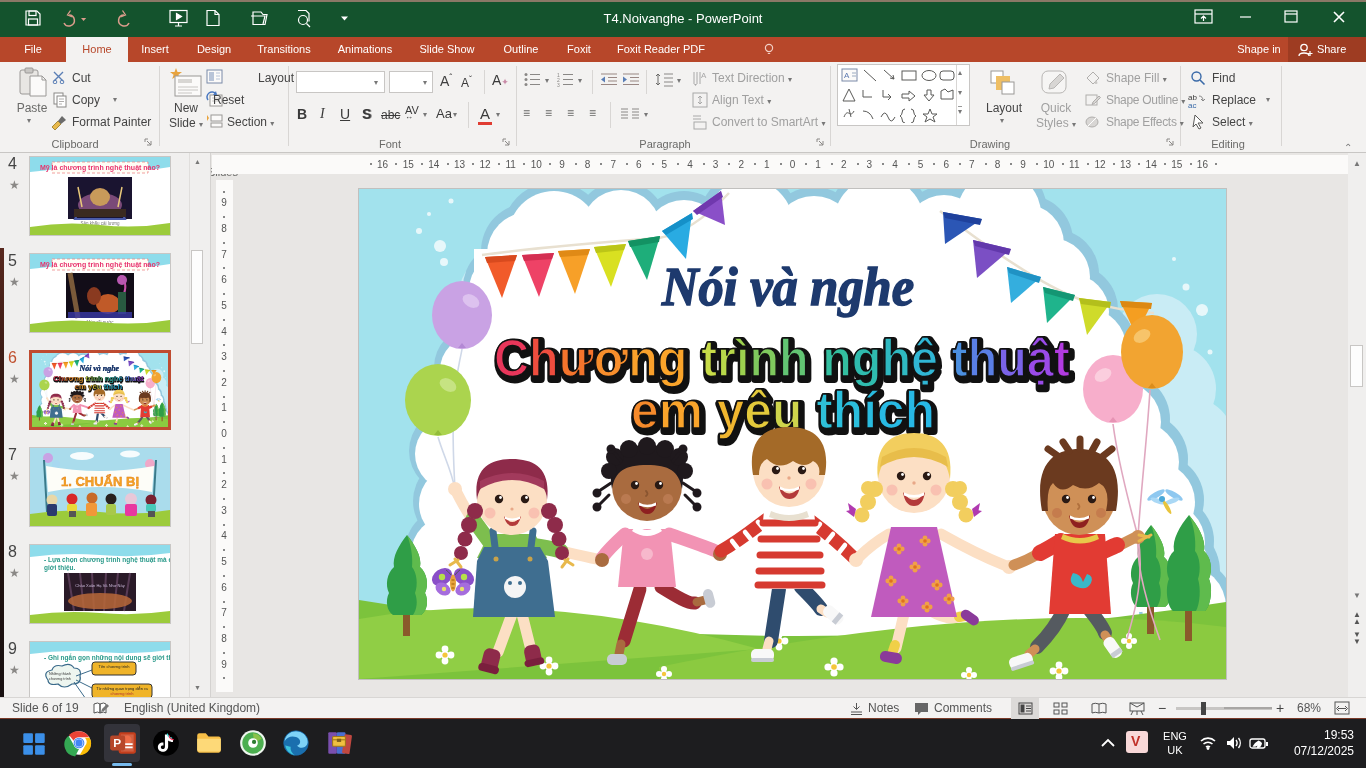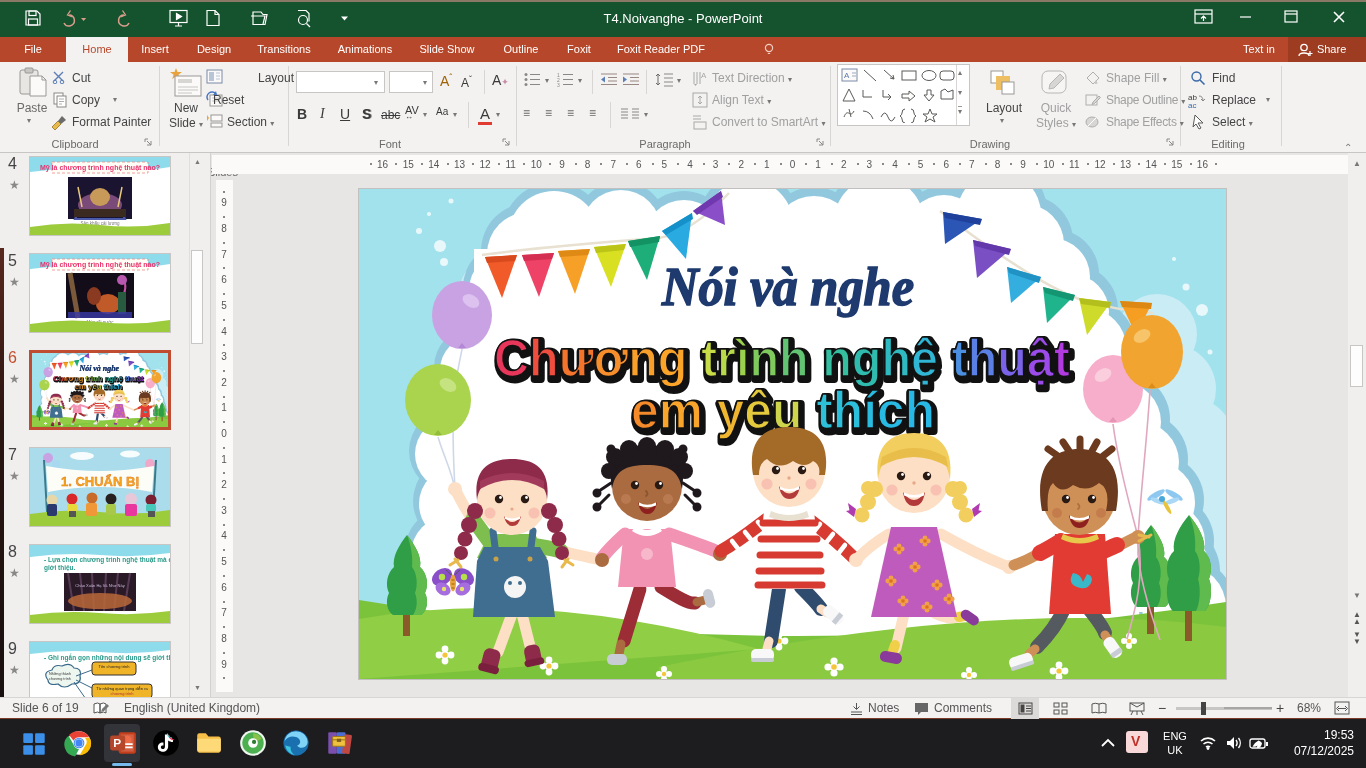--- a/index.html
+++ b/index.html
@@ -108,21 +108,21 @@
     <div class="tab" style="left:246px;width:76px;">Transitions</div>
     <div class="tab" style="left:326px;width:78px;">Animations</div>
     <div class="tab" style="left:408px;width:78px;">Slide Show</div>
     <div class="tab" style="left:492px;width:58px;">Outline</div>
     <div class="tab" style="left:556px;width:46px;">Foxit</div>
     <div class="tab" style="left:606px;width:110px;">Foxit Reader PDF</div>
     <svg class="abs" style="left:762px;top:5px;" width="14" height="16" viewBox="0 0 14 16">
         <circle cx="7" cy="6" r="3.6" fill="none" stroke="#f2cfc5" stroke-width="1.2"></circle>
         <path d="M5.5 9.5 h3 M5.8 11.5 h2.4" stroke="#f2cfc5" stroke-width="1" fill="none"></path>
       </svg>
-    <div class="tab" style="left:1233px;width:52px;">Text in</div>
+    <div class="tab" style="left:1233px;width:52px;">Shape in</div>
     <div class="tab" style="left:1288px;width:78px;background:#9e3c22;">&nbsp;&nbsp;&nbsp;Share</div>
     <svg class="abs" style="left:1295px;top:4px;" width="18" height="18" viewBox="0 0 18 18">
         <circle cx="9" cy="6.5" r="3.2" fill="none" stroke="#fff" stroke-width="1.3"></circle>
         <path d="M4 15 c0,-4 10,-4 10,0" fill="none" stroke="#fff" stroke-width="1.3"></path>
         <path d="M12.5 12.5 h5 M15 10 v5" stroke="#fff" stroke-width="1.2"></path>
       </svg>
   </div>
 
   <div id="ribbon">
 
@@ -205,32 +205,32 @@
       <path d="M1 2 l2 3 -2 3 z" fill="#e8a33d"></path>
       <rect x="5" y="2" width="11" height="6" fill="#fbfaf9" stroke="#9a9896"></rect>
       <rect x="5" y="10" width="11" height="4" fill="#fbfaf9" stroke="#9a9896"></rect>
     </svg>
     <div class="rbtn" style="left:227px;top:53px;">Section <span class="dd">▾</span></div>
 
     <div class="abs" style="left:296px;top:9px;width:89px;height:22px;background:#fff;border:1px solid #c8c6c4;"></div>
     <div class="rbtn dd" style="left:374px;top:16px;">▾</div>
     <div class="abs" style="left:389px;top:9px;width:44px;height:22px;background:#fff;border:1px solid #c8c6c4;"></div>
     <div class="rbtn dd" style="left:423px;top:16px;">▾</div>
-    <div class="rbtn" style="left:440px;top:10px;font-size:14px;color:#a16207;">A<span style="font-size:9px;vertical-align:6px;">ˆ</span></div>
+    <div class="rbtn" style="left:440px;top:10px;font-size:14px;color:#404040;">A<span style="font-size:9px;vertical-align:6px;">ˆ</span></div>
     <div class="rbtn" style="left:461px;top:12px;font-size:12px;color:#3a3a3a;">A<span style="font-size:9px;vertical-align:5px;">ˇ</span></div>
     <div class="rsep" style="left:484px;top:8px;height:24px;"></div>
     <div class="rbtn" style="left:492px;top:10px;font-size:14px;color:#3a3a3a;">A<span style="font-size:9px;color:#c98ca8;">✦</span></div>
     <div class="rbtn" style="left:297px;top:44px;font-size:14px;font-weight:bold;color:#3a3a3a;">B</div>
     <div class="rbtn" style="left:320px;top:44px;font-size:14px;font-style:italic;font-family:'Liberation Serif',serif;color:#3a3a3a;">I</div>
     <div class="rbtn" style="left:340px;top:44px;font-size:14px;text-decoration:underline;color:#3a3a3a;">U</div>
     <div class="rbtn" style="left:362px;top:44px;font-size:14px;font-weight:bold;color:#3a3a3a;text-shadow:1px 0 #888;">S</div>
     <div class="rbtn" style="left:381px;top:46px;font-size:12px;text-decoration:line-through;color:#3a3a3a;">abc</div>
     <div class="rbtn" style="left:405px;top:42px;font-size:11px;color:#3a3a3a;">AV<br><span style="font-size:8px;position:relative;top:-7px;">↔</span></div>
     <div class="rbtn dd" style="left:423px;top:48px;">▾</div>
-    <div class="rbtn" style="left:436px;top:44px;font-size:10px;color:#3a3a3a;">Aa</div>
+    <div class="rbtn" style="left:436px;top:44px;font-size:13px;color:#3a3a3a;">Aa</div>
     <div class="rbtn dd" style="left:453px;top:48px;">▾</div>
     <div class="rsep" style="left:468px;top:40px;height:26px;"></div>
     <div class="rbtn" style="left:478px;top:43px;font-size:15px;color:#3a3a3a;border-bottom:3px solid #e03c32;padding:0 2px;">A</div>
     <div class="rbtn dd" style="left:496px;top:48px;">▾</div>
 
     <svg class="abs" style="left:524px;top:10px;" width="18" height="15" viewBox="0 0 18 15">
       <circle cx="2" cy="2.5" r="1.5" fill="#8a8886"></circle>
         <circle cx="2" cy="7.5" r="1.5" fill="#8a8886"></circle>
         <circle cx="2" cy="12.5" r="1.5" fill="#8a8886"></circle>
       <path d="M6 2.5 h10 M6 7.5 h10 M6 12.5 h10" stroke="#8a8886"></path>

